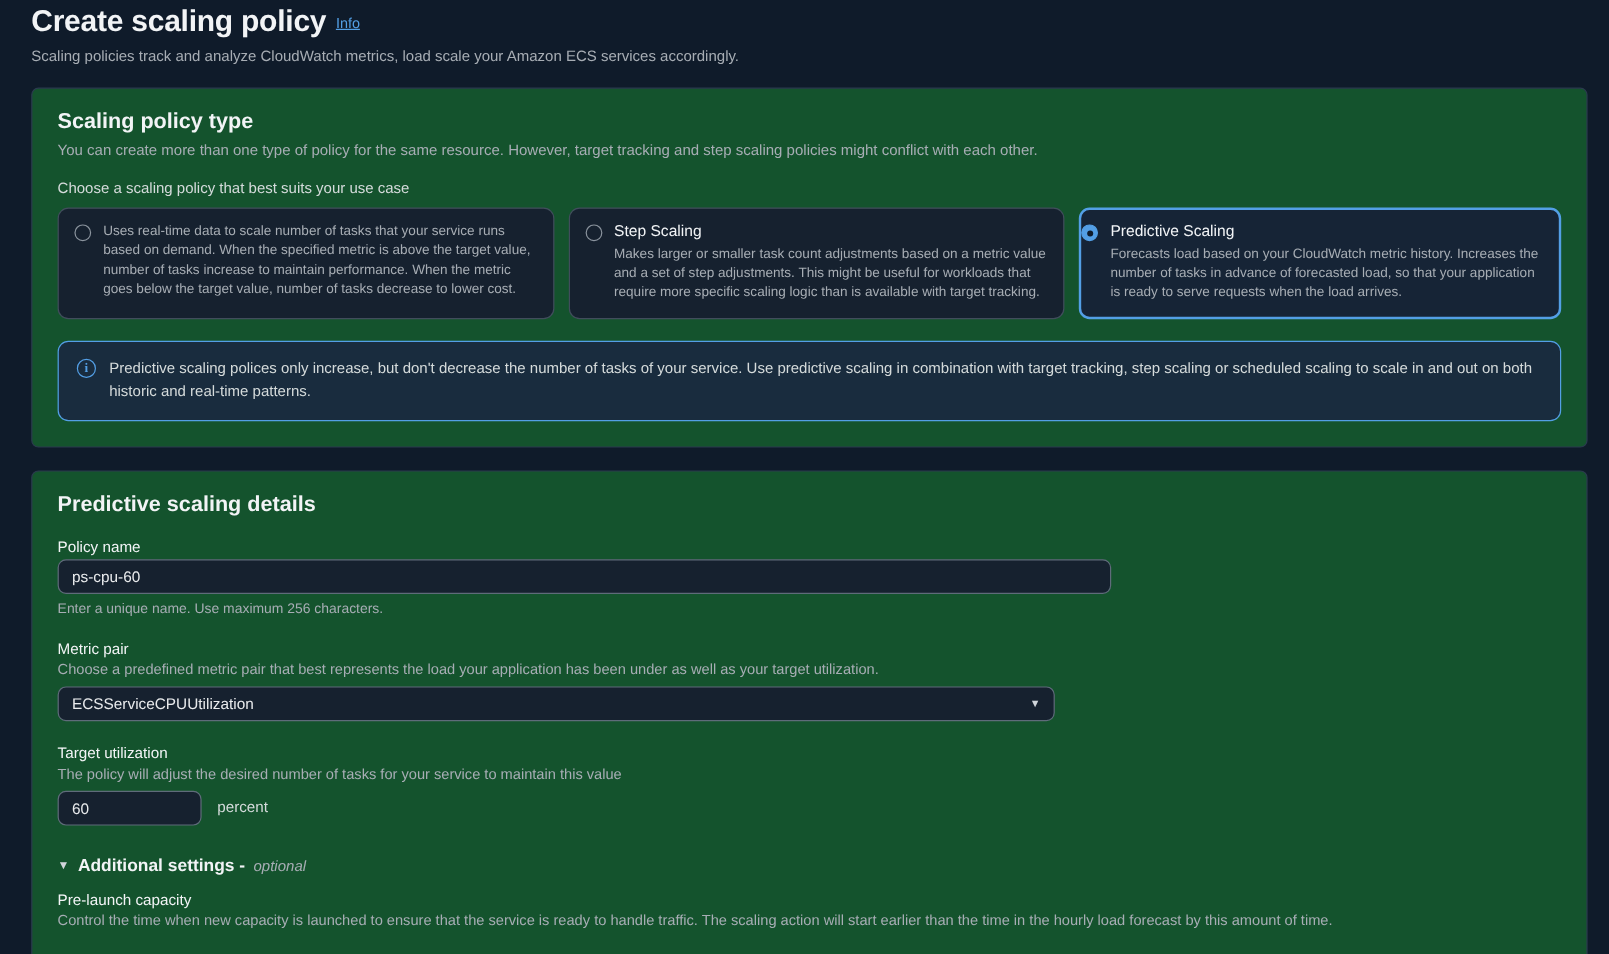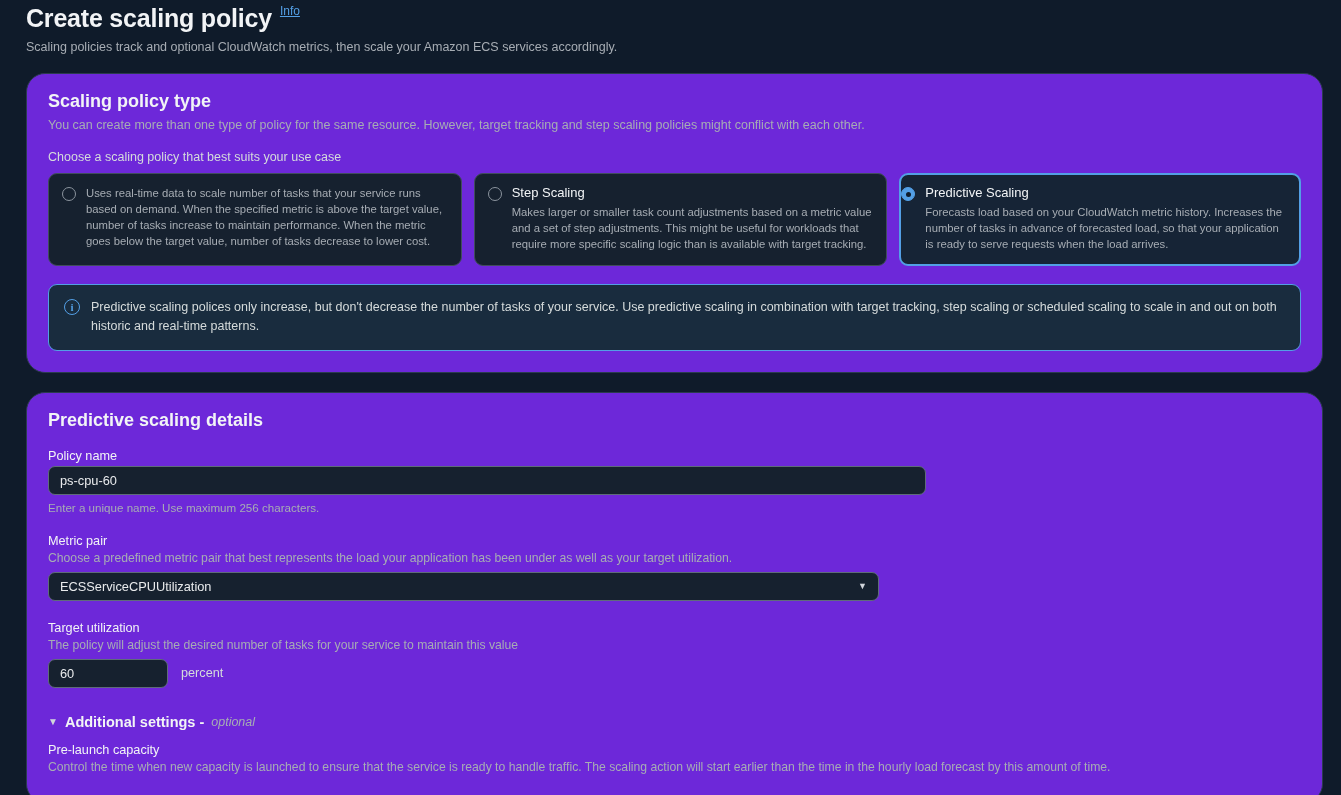--- a/index.html
+++ b/index.html
@@ -15,21 +15,21 @@
   }
   .page {
     width: 1341px;
     min-height: 795px;
     padding: 0 18px 0 26px;
     background: #0f1b2a;
   }
 
   
   .page-header { padding: 4px 0 0 0; }
-  .title-row { display: flex; align-items: flex-start; gap: 8px; }
+  .title-row { display: flex; align-items: center; gap: 8px; }
   .page-title {
     font-size: 25px;
     font-weight: bold;
     color: #f2f4f6;
     letter-spacing: -0.2px;
     margin: 0;
   }
   .info-link {
     font-size: 12px;
     color: #539fe5;
@@ -39,22 +39,22 @@
   .page-subtitle {
     font-size: 12.5px;
     color: #a7adb4;
     margin-top: 7px;
   }
 
   
   .panel {
     margin-top: 19px;
     border: 1px solid #2b3b4e;
-    border-radius: 19px;
-    background: #6d28d9;
+    border-radius: 6px;
+    background: #14532d;
     padding: 17px 21px 21px 21px;
   }
   .panel-title {
     font-size: 18px;
     font-weight: bold;
     color: #f2f4f6;
     margin: 0 0 6px 0;
   }
   .panel-desc {
     font-size: 12.5px;
@@ -239,21 +239,21 @@
 </head>
 <body>
 
 <div class="page">
 
   <div class="page-header">
     <div class="title-row">
       <h1 class="page-title">Create scaling policy</h1>
       <span class="info-link">Info</span>
     </div>
-    <div class="page-subtitle">Scaling policies track and optional CloudWatch metrics, then scale your Amazon ECS services accordingly.</div>
+    <div class="page-subtitle">Scaling policies track and analyze CloudWatch metrics, load scale your Amazon ECS services accordingly.</div>
   </div>
 
   <div class="panel">
     <h2 class="panel-title">Scaling policy type</h2>
     <div class="panel-desc">You can create more than one type of policy for the same resource. However, target tracking and step scaling policies might conflict with each other.</div>
     <div class="field-prompt">Choose a scaling policy that best suits your use case</div>
 
     <div class="cards">
 
       <div class="card">

